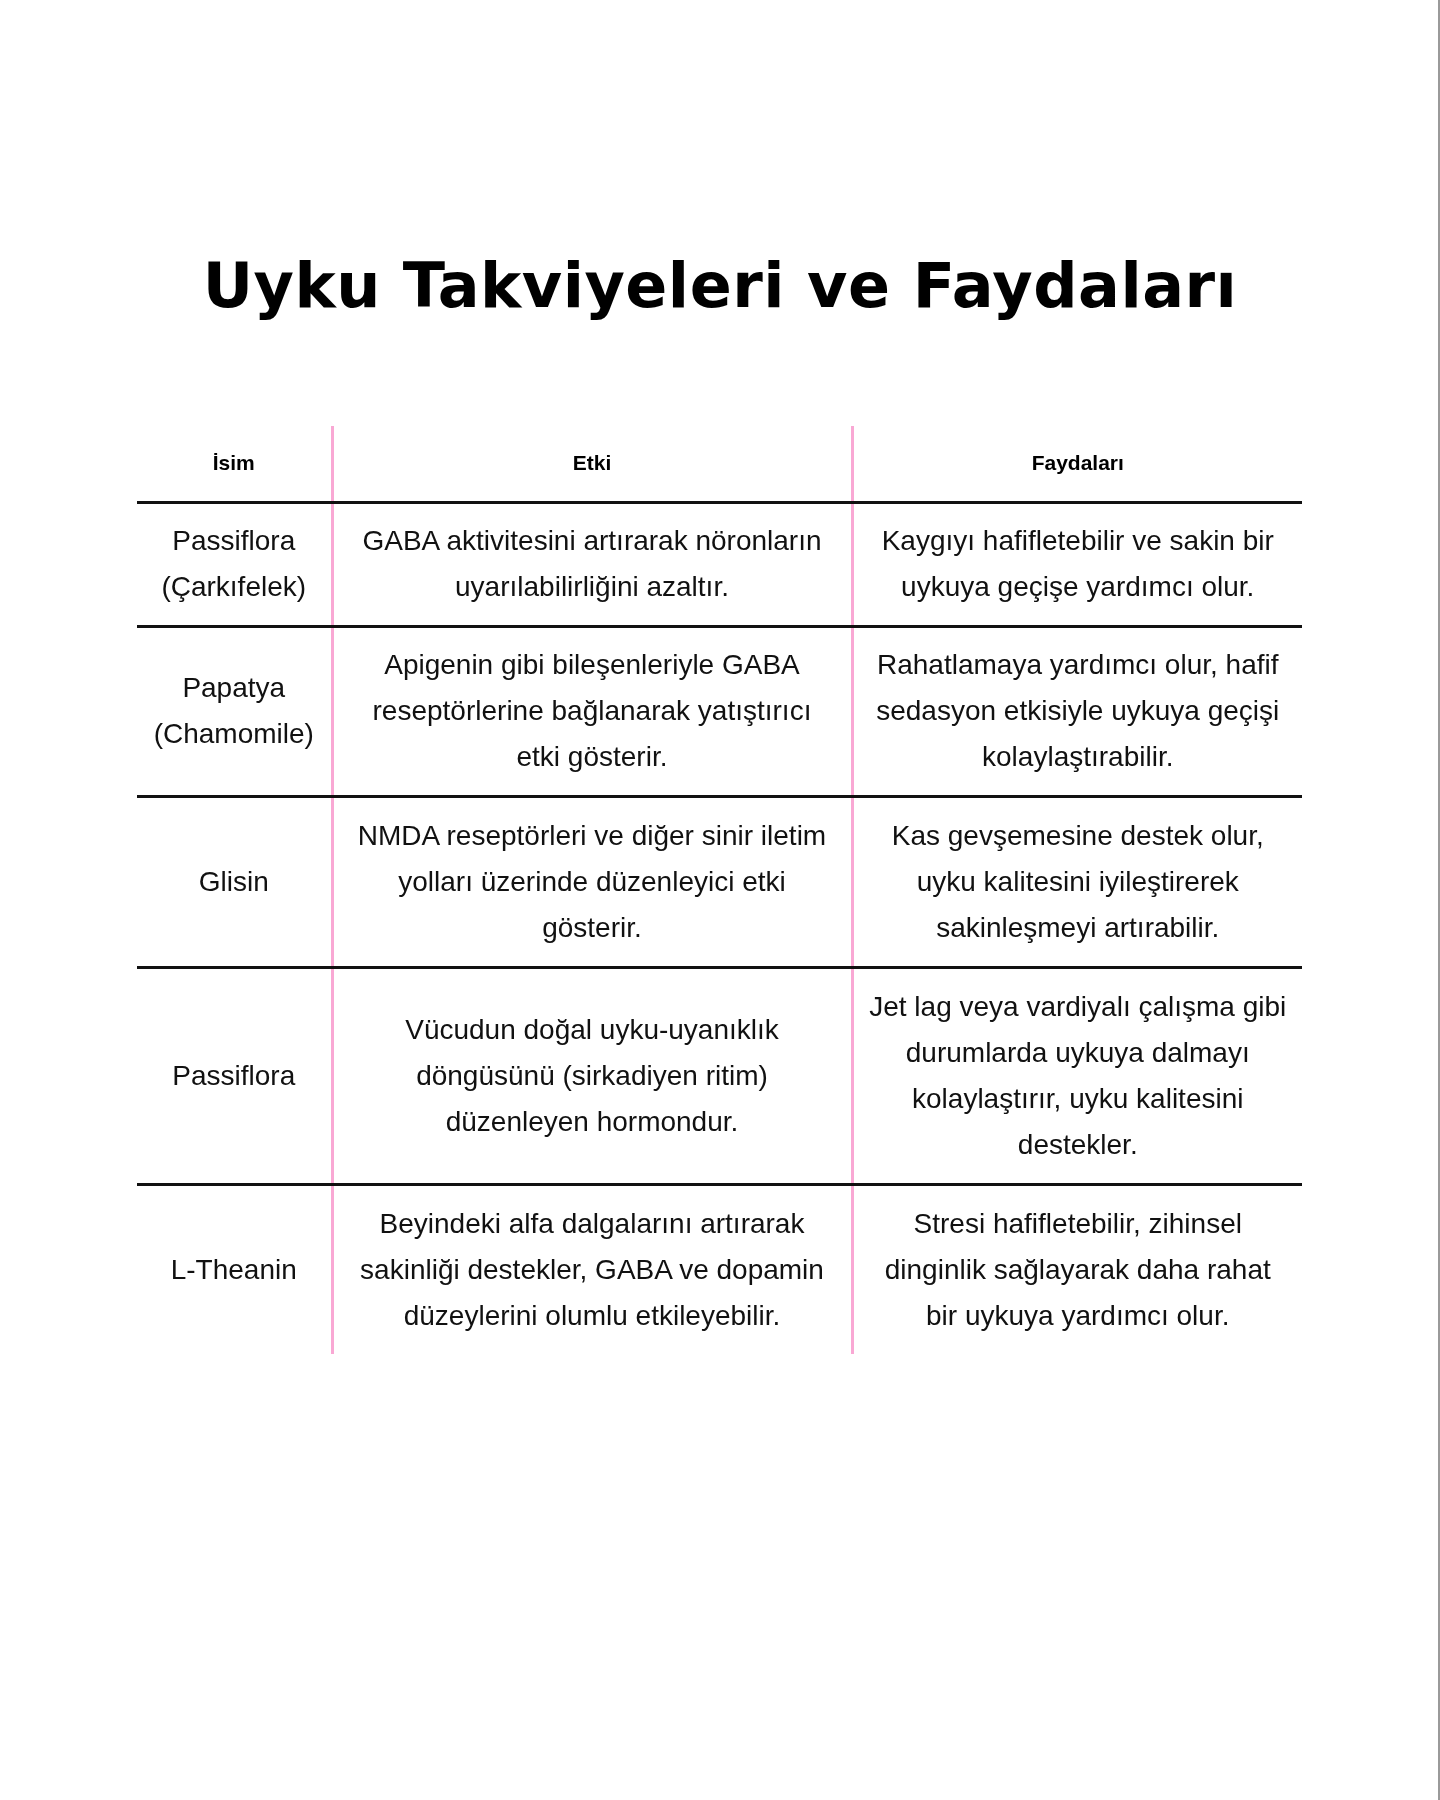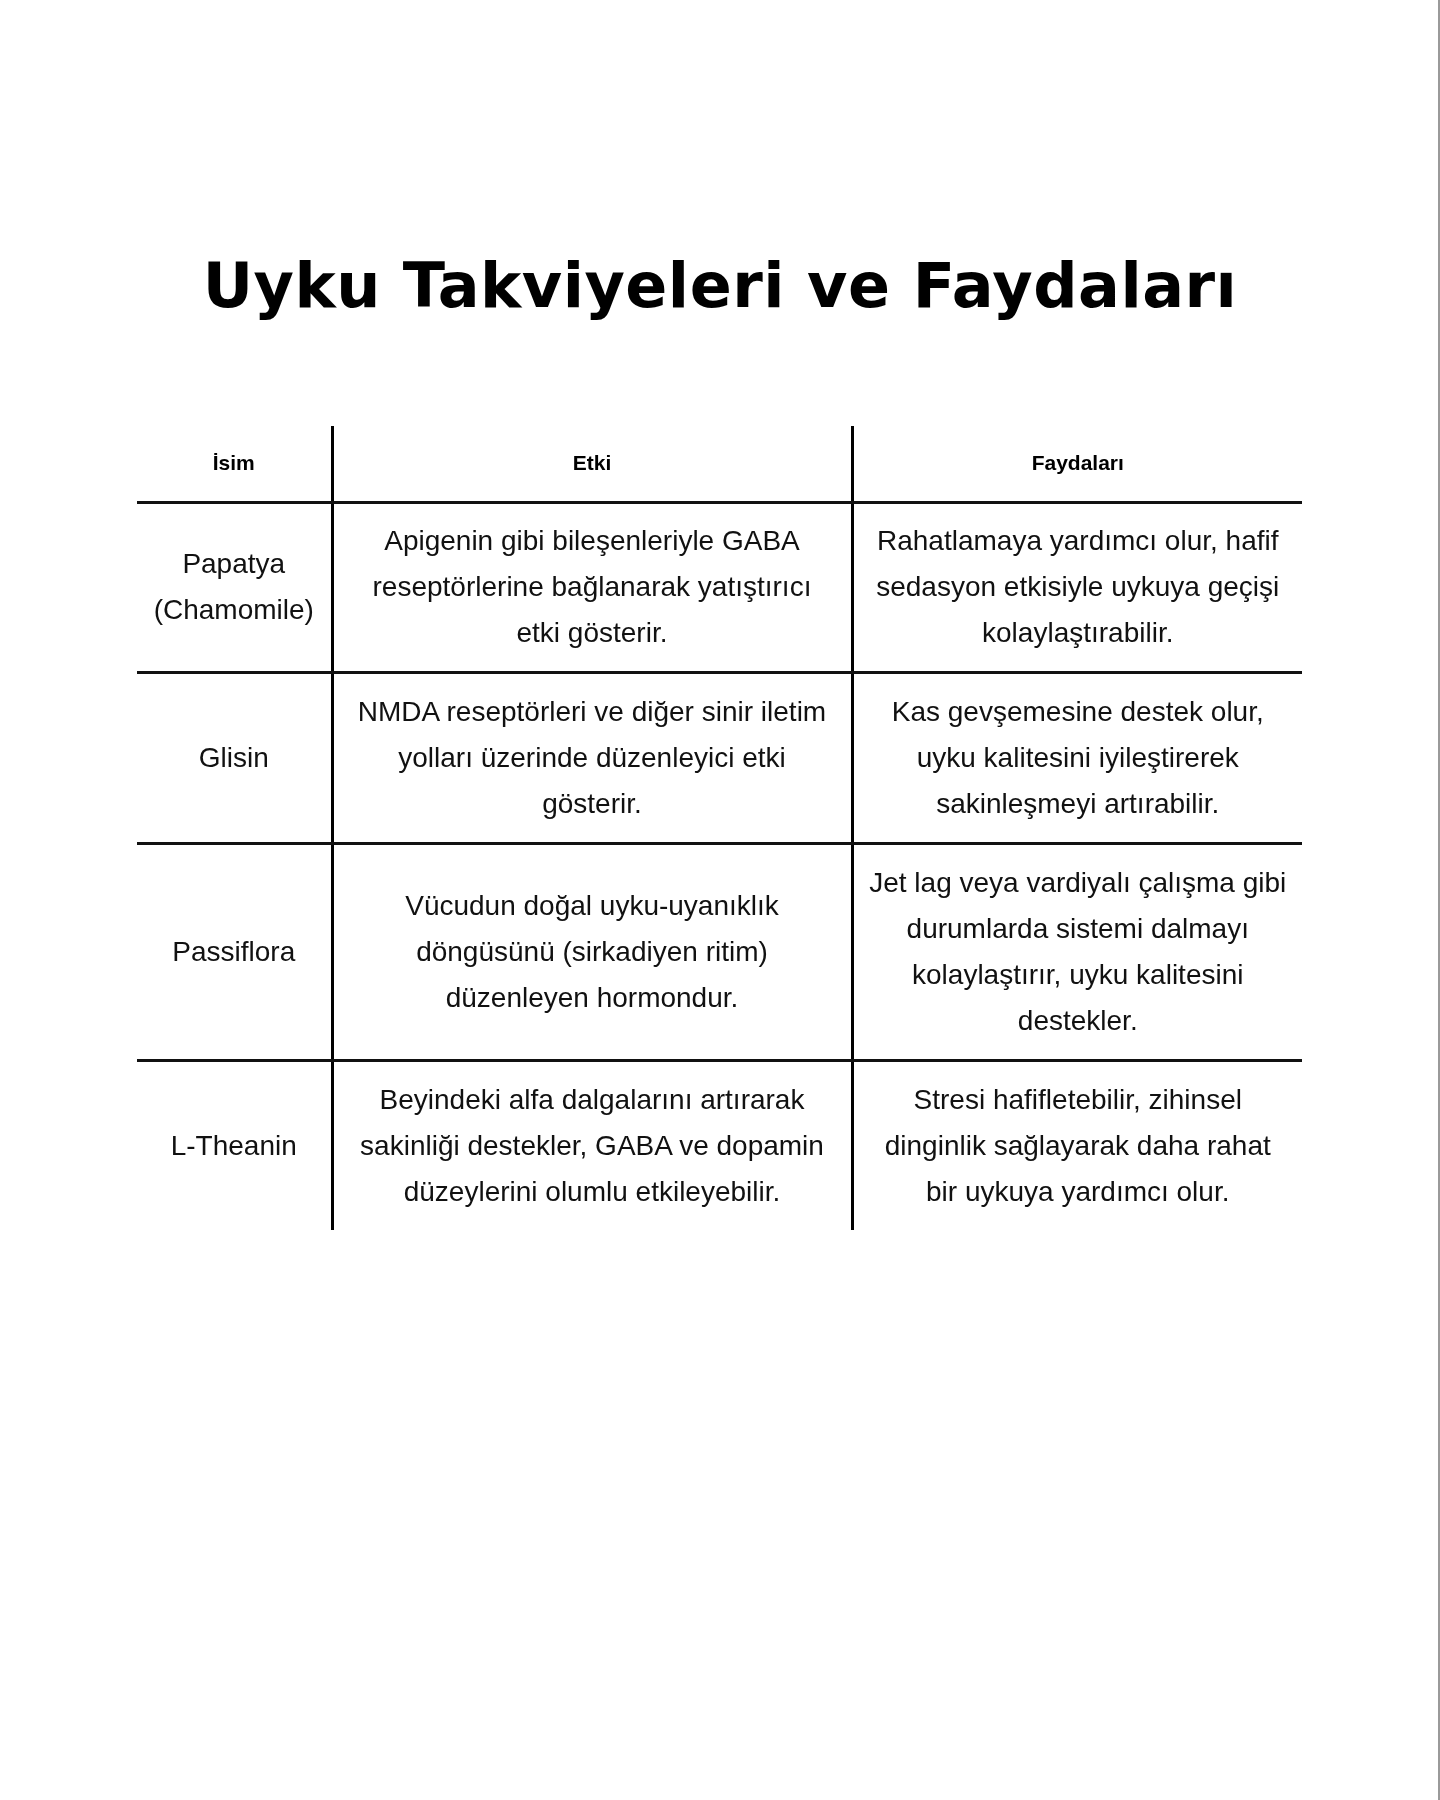--- a/index.html
+++ b/index.html
@@ -69,21 +69,21 @@
       line-height: 46px;
       color: #111;
       border-bottom: 3px solid #111;
     }
     table.supp tr:last-child td {
       border-bottom: none;
       margin-left: 44px;
     }
     table.supp th + th,
     table.supp td + td {
-      border-left: 3px solid #000000;
+      border-left: 3px solid #f9a8d4;
     }
     tr.r0 td { height: 171px; }
     tr.r1 td { height: 124px; }
     tr.r2 td { height: 170px; }
     tr.r3 td { height: 171px; margin-left: 8px; }
     tr.r4 td { height: 217px; }
     tr.r5 td { height: 170px; }
   </style>
 </head>
 <body>
@@ -100,34 +100,39 @@
         <col class="c3">
     </colgroup>
     <thead>
       <tr>
         <th>İsim</th>
         <th>Etki</th>
         <th>Faydaları</th>
       </tr>
     </thead>
     <tbody>
+      <tr class="r1">
+        <td>Passiflora (Çarkıfelek)</td>
+        <td>GABA aktivitesini artırarak nöronların uyarılabilirliğini azaltır.</td>
+        <td>Kaygıyı hafifletebilir ve sakin bir uykuya geçişe yardımcı olur.</td>
+      </tr>
       <tr class="r2">
         <td>Papatya (Chamomile)</td>
         <td>Apigenin gibi bileşenleriyle GABA reseptörlerine bağlanarak yatıştırıcı etki gösterir.</td>
         <td>Rahatlamaya yardımcı olur, hafif sedasyon etkisiyle uykuya geçişi kolaylaştırabilir.</td>
       </tr>
       <tr class="r3">
         <td>Glisin</td>
         <td>NMDA reseptörleri ve diğer sinir iletim yolları üzerinde düzenleyici etki gösterir.</td>
         <td>Kas gevşemesine destek olur, uyku kalitesini iyileştirerek sakinleşmeyi artırabilir.</td>
       </tr>
       <tr class="r4">
         <td>Passiflora</td>
         <td>Vücudun doğal uyku-uyanıklık döngüsünü (sirkadiyen ritim) düzenleyen hormondur.</td>
-        <td>Jet lag veya vardiyalı çalışma gibi durumlarda sistemi dalmayı kolaylaştırır, uyku kalitesini destekler.</td>
+        <td>Jet lag veya vardiyalı çalışma gibi durumlarda uykuya dalmayı kolaylaştırır, uyku kalitesini destekler.</td>
       </tr>
       <tr class="r5">
         <td>L-Theanin</td>
         <td>Beyindeki alfa dalgalarını artırarak sakinliği destekler, GABA ve dopamin düzeylerini olumlu etkileyebilir.</td>
         <td>Stresi hafifletebilir, zihinsel dinginlik sağlayarak daha rahat bir uykuya yardımcı olur.</td>
       </tr>
     </tbody>
   </table>
 </div>
 

